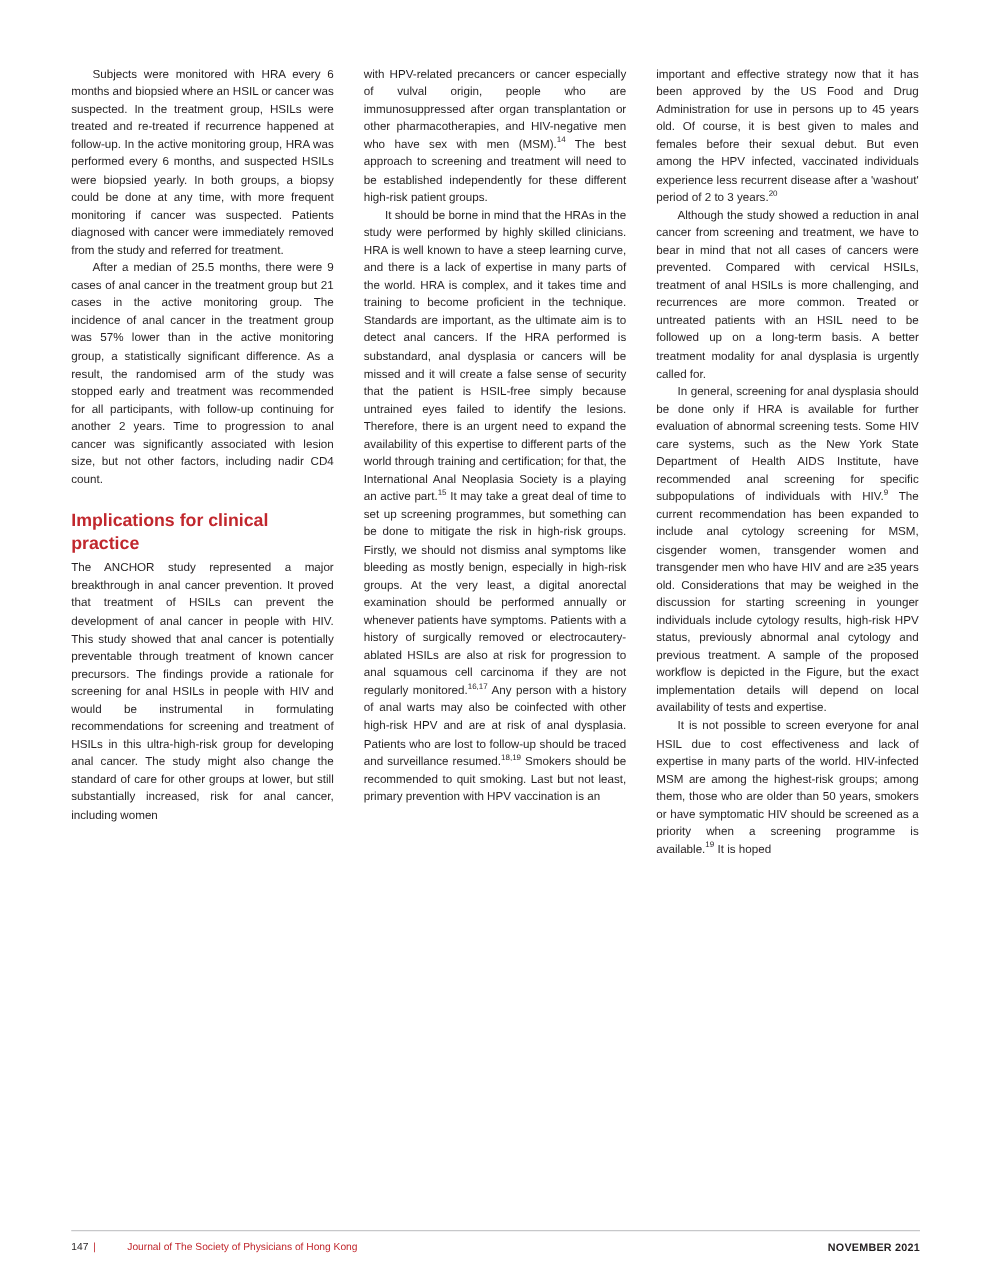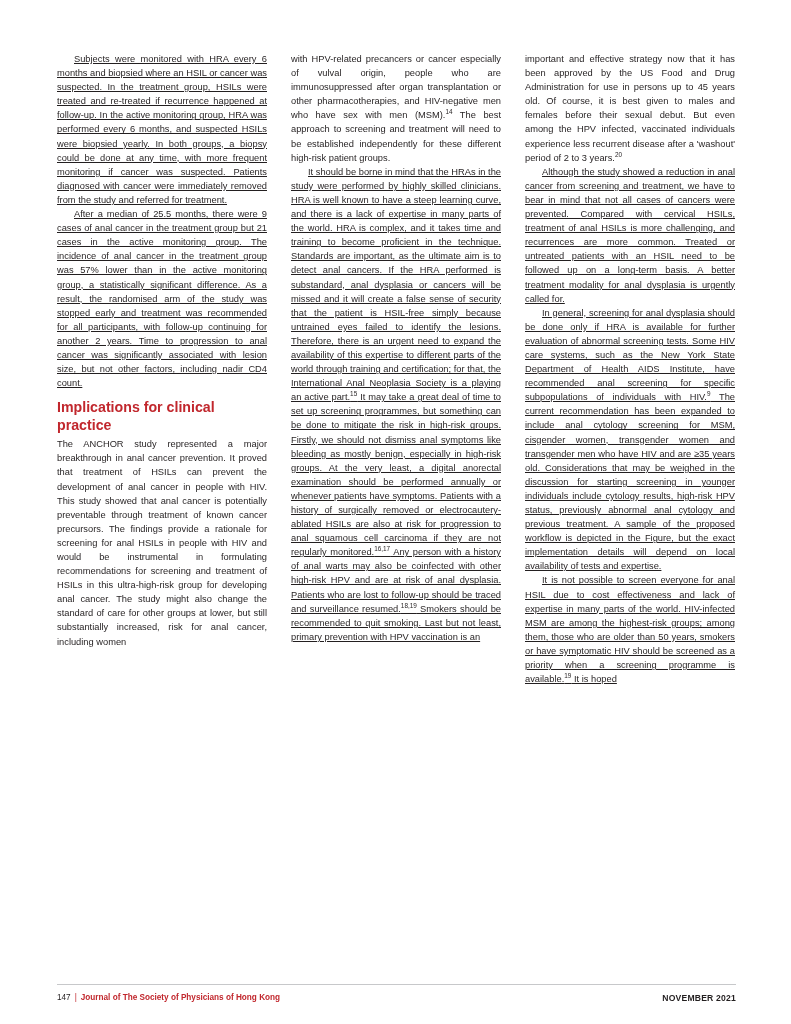--- a/index.html
+++ b/index.html
@@ -39,28 +39,27 @@
     text-justify: inter-word;
     -webkit-hyphens: auto;
     hyphens: auto;
     color: #231f20;
   }
   .col p {
     margin: 0;
   }
   .col p.indent {
     text-indent: 17px;
-    text-decoration: underline;
   }
   .heading {
     color: #c1272d;
     font-size: 14.2px;
     line-height: 17.5px;
     font-weight: bold;
-    margin: 9px 0 3px 0;
+    margin: 19px 0 3px 0;
     text-align: left;
     -webkit-hyphens: none;
     hyphens: none;
   }
   sup {
     font-size: 6.4px;
     line-height: 0;
     vertical-align: super;
   }
   .footer {
@@ -89,21 +88,22 @@
   .footer-left .pagenum {
     color: #231f20;
     font-weight: normal;
   }
   .footer-left .sep {
     color: #c1272d;
     padding: 0 4px;
   }
   .footer-left .journal {
     color: #c1272d;
-    font-weight: bold;
+    font-weight: normal;
+    margin-left: 21px;
   }
   .footer-right {
     position: absolute;
     right: 55px;
     top: 9px;
     font-size: 8.6px;
     font-weight: bold;
     color: #231f20;
     letter-spacing: 0.2px;
     white-space: nowrap;

